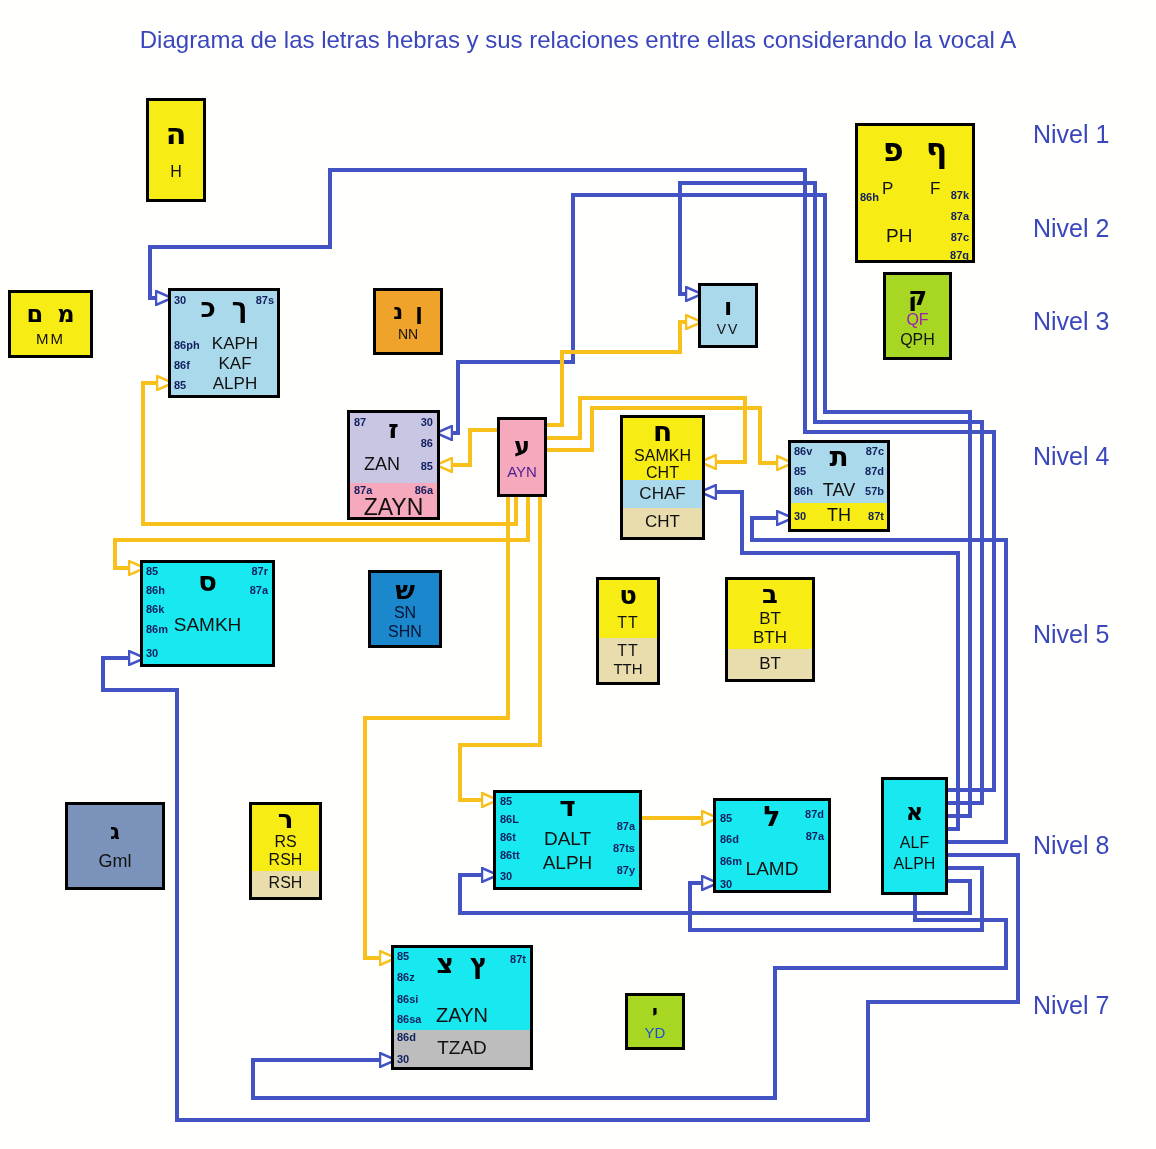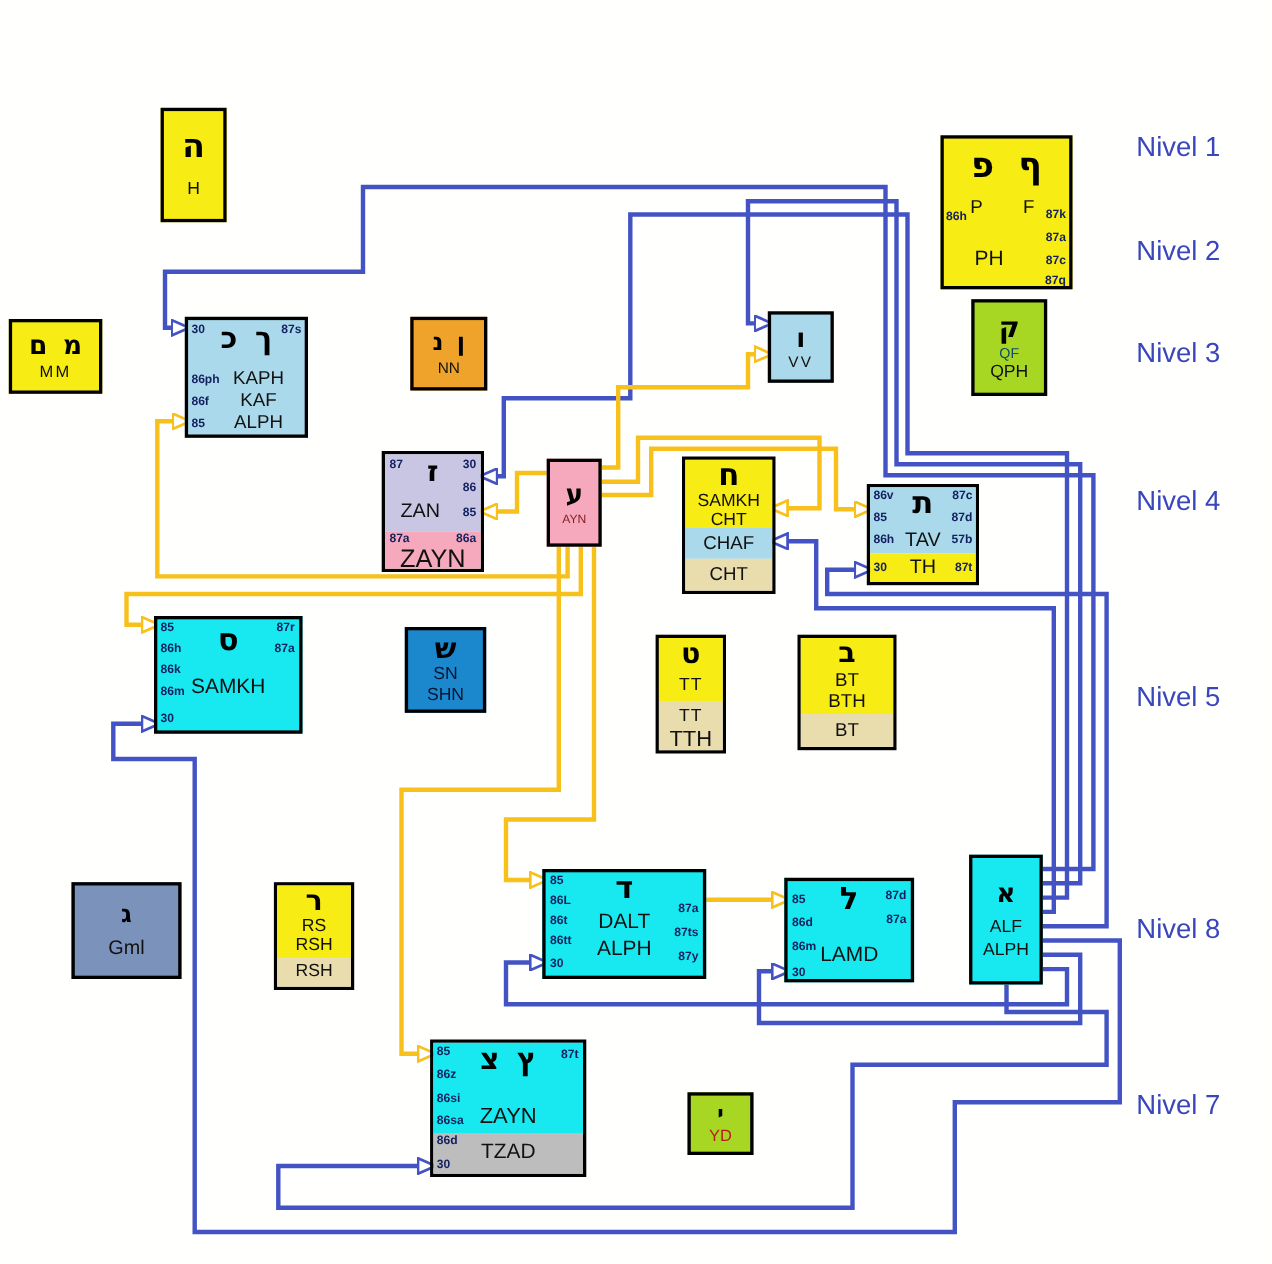--- a/index.html
+++ b/index.html
@@ -21,20 +21,21 @@
   .yellow{background:#f7ec13;} .cyan{background:#18e8ef;} .lblue{background:#a9d9ea;}
   .green{background:#a8d723;} .amber{background:#f0a32a;} .pink{background:#f6a9bd;}
   .lav{background:#c9c6e4;} .tan{background:#e9dcad;} .gray{background:#bdbdbd;}
   .slate{background:#7b92ba;} .mblue{background:#1b87cc;}
 </style>
 </head>
 <body>
 
 <div class="canvas">
 
+  <div class="title">Diagrama de las letras hebras y sus relaciones entre ellas considerando la vocal A</div>
 
   <svg class="wires" width="1156" height="1149">
     <defs>
       <marker id="ab" markerUnits="userSpaceOnUse" markerWidth="20" markerHeight="16" refX="5" refY="8" orient="auto">
         <polygon points="1,1 17,8 1,15" fill="#ffffff" stroke="#4353c4" stroke-width="2.5"></polygon>
       </marker>
       <marker id="ay" markerUnits="userSpaceOnUse" markerWidth="20" markerHeight="16" refX="5" refY="8" orient="auto">
         <polygon points="1,1 17,8 1,15" fill="#ffffff" stroke="#f8c01a" stroke-width="2.5"></polygon>
       </marker>
     </defs>
@@ -130,21 +131,21 @@
   <div class="box lblue" style="left:698px;top:283px;width:60px;height:65px">
     <div class="col" style="gap:2px">
       <span class="heb" style="font-size:24px">ו</span>
       <span style="font-size:14px;letter-spacing:2px;color:#111">VV</span>
     </div>
   </div>
 
   <div class="box green" style="left:883px;top:272px;width:69px;height:88px">
     <div class="col" style="gap:2px">
       <span class="heb" style="font-size:26px">ק</span>
-      <span style="font-size:13px;color:#0c4a6e">QF</span>
+      <span style="font-size:16px;color:#a21caf">QF</span>
       <span style="font-size:16px;color:#111">QPH</span>
     </div>
   </div>
 
   <div class="box" style="left:347px;top:410px;width:93px;height:110px">
     <div class="band lav" style="height:70px">
       <span class="tag" style="left:4px;top:4px">87</span>
       <span class="tag" style="right:4px;top:4px">30</span>
       <span class="tag" style="right:4px;top:25px">86</span>
       <span class="tag" style="right:4px;top:48px">85</span>
@@ -154,21 +155,21 @@
     <div class="band pink" style="height:34px">
       <span class="tag" style="left:4px;top:2px">87a</span>
       <span class="tag" style="right:4px;top:2px">86a</span>
       <span class="lbl ctr" style="top:12px;font-size:23px">ZAYN</span>
     </div>
   </div>
 
   <div class="box pink" style="left:497px;top:417px;width:50px;height:80px">
     <div class="col" style="gap:5px">
       <span class="heb" style="font-size:24px">ע</span>
-      <span style="font-size:11px;color:#7f1d1d">AYN</span>
+      <span style="font-size:15px;color:#4c1d95">AYN</span>
     </div>
   </div>
 
   <div class="box" style="left:620px;top:415px;width:85px;height:125px">
     <div class="band yellow" style="height:62px">
       <span class="heb ctr" style="position:absolute;top:0;font-size:28px">ח</span>
       <span class="lbl ctr" style="top:29px;font-size:16px">SAMKH</span>
       <span class="lbl ctr" style="top:46px;font-size:16px">CHT</span>
     </div>
     <div class="band lblue" style="height:28px">
@@ -217,21 +218,21 @@
     </div>
   </div>
 
   <div class="box" style="left:596px;top:577px;width:64px;height:108px">
     <div class="band yellow" style="height:58px">
       <span class="heb ctr" style="position:absolute;top:2px;font-size:26px">ט</span>
       <span class="lbl ctr" style="top:34px;font-size:16px;letter-spacing:1px">TT</span>
     </div>
     <div class="band tan" style="height:44px">
       <span class="lbl ctr" style="top:4px;font-size:16px;letter-spacing:1px">TT</span>
-      <span class="lbl ctr" style="top:23px;font-size:20px">TTH</span>
+      <span class="lbl ctr" style="top:23px;font-size:15px">TTH</span>
     </div>
   </div>
 
   <div class="box" style="left:725px;top:577px;width:90px;height:105px">
     <div class="band yellow" style="height:69px">
       <span class="heb ctr" style="position:absolute;top:1px;font-size:26px">ב</span>
       <span class="lbl ctr" style="top:30px;font-size:17px">BT</span>
       <span class="lbl ctr" style="top:49px;font-size:17px">BTH</span>
     </div>
     <div class="band tan" style="height:30px">
@@ -308,17 +309,17 @@
     <div class="band gray" style="height:37px">
       <span class="tag" style="left:3px;top:2px">86d</span>
       <span class="lbl ctr" style="top:8px;font-size:19px">TZAD</span>
       <span class="tag" style="left:3px;bottom:2px">30</span>
     </div>
   </div>
 
   <div class="box green" style="left:625px;top:993px;width:60px;height:57px">
     <div class="col" style="gap:2px">
       <span class="heb" style="font-size:20px">י</span>
-      <span style="font-size:15px;color:#b91c1c">YD</span>
+      <span style="font-size:15px;color:#1d4ed8">YD</span>
     </div>
   </div>
 
 </div>
 
 </body></html>

